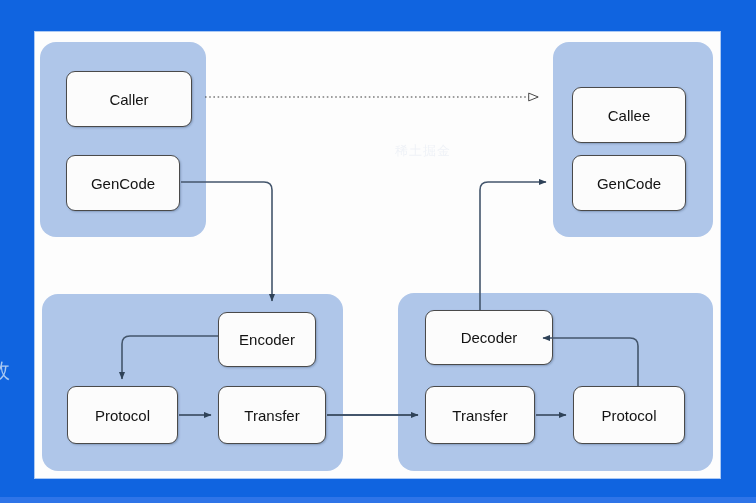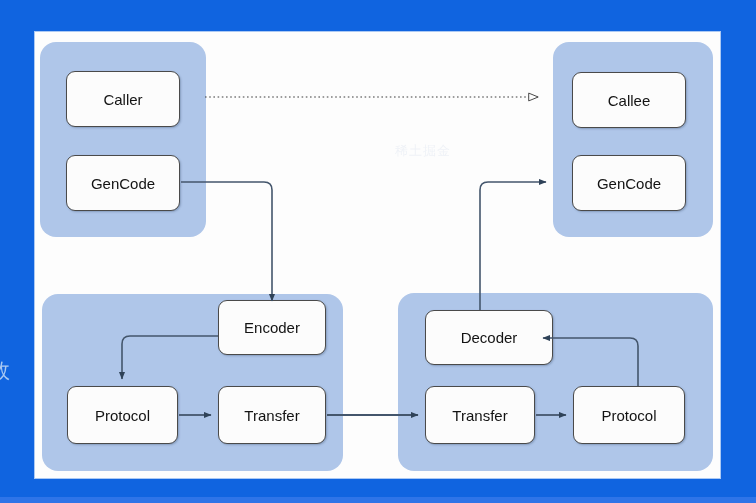--- a/index.html
+++ b/index.html
@@ -126,33 +126,33 @@
         <div class="wm" style="left: 100px; top: 395px;">稀土掘金</div>
         <div class="wm" style="left: 455px; top: 330px;">稀土掘金</div>
       </div>
     <div id="group-layer">
         <div class="group" style="left: 5px; top: 10px; width: 166px; height: 195px;"></div>
         <div class="group" style="left: 518px; top: 10px; width: 160px; height: 195px;"></div>
         <div class="group" style="left: 7px; top: 262px; width: 301px; height: 177px;"></div>
         <div class="group" style="left: 363px; top: 261px; width: 315px; height: 178px;"></div>
       </div>
     <div id="node-layer">
-        <div class="node" style="left: 31px; top: 39px; width: 114px; height: 56px;">
+        <div class="node" style="left: 31px; top: 39px; width: 126px; height: 56px;">
           <span>Caller</span>
         </div>
         <div class="node" style="left: 31px; top: 123px; width: 114px; height: 56px;">
           <span>GenCode</span>
         </div>
-        <div class="node" style="left: 537px; top: 40px; width: 114px; height: 56px;">
+        <div class="node" style="left: 537px; top: 55px; width: 114px; height: 56px;">
           <span>Callee</span>
         </div>
         <div class="node" style="left: 537px; top: 123px; width: 114px; height: 56px;">
           <span>GenCode</span>
         </div>
-        <div class="node" style="left: 183px; top: 268px; width: 108px; height: 55px;">
+        <div class="node" style="left: 183px; top: 280px; width: 98px; height: 55px;">
           <span>Encoder</span>
         </div>
         <div class="node" style="left: 32px; top: 354px; width: 111px; height: 58px;">
           <span>Protocol</span>
         </div>
         <div class="node" style="left: 183px; top: 354px; width: 108px; height: 58px;">
           <span>Transfer</span>
         </div>
         <div class="node" style="left: 390px; top: 278px; width: 128px; height: 55px;">
           <span>Decoder</span>

